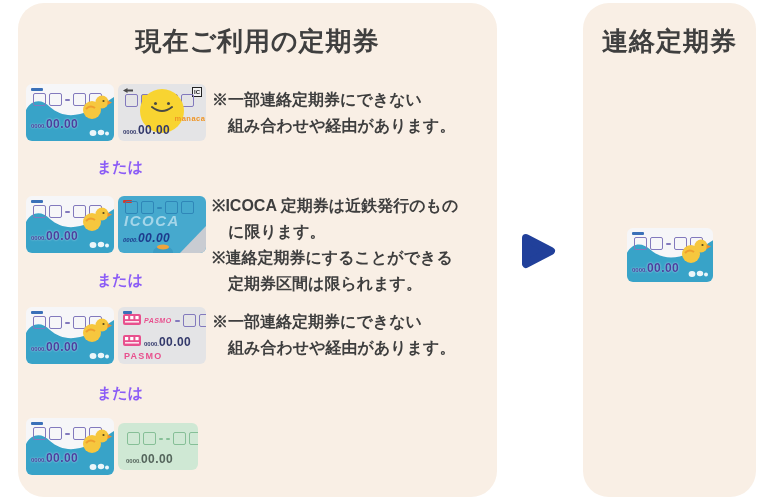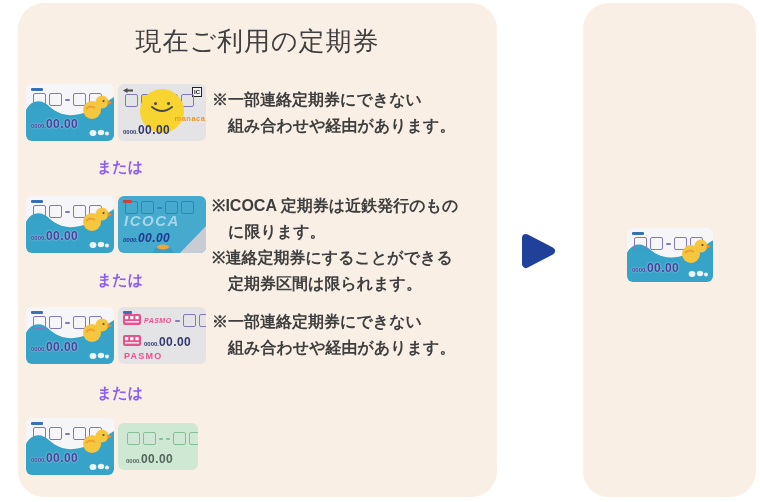--- a/index.html
+++ b/index.html
@@ -5,21 +5,21 @@
   * { margin:0; padding:0; box-sizing:border-box; }
   html,body { background:#ffffff; }
   body { font-family:"Liberation Sans", sans-serif; }
   .stage { position:relative; width:760px; height:502px; background:#ffffff; overflow:hidden; }
 
   
   .panel { position:absolute; top:3px; height:494px; background:#f9efe5; border-radius:26px; }
   .panel-left  { left:18px;  width:479px; }
   .panel-right { left:583px; width:173px; }
   .panel-title { position:absolute; top:21px; left:0; width:100%; text-align:center;
-                 font-size:26px; font-weight:400; letter-spacing:1px; color:#3f3f3f; }
+                 font-size:26px; font-weight:700; letter-spacing:1px; color:#3f3f3f; }
 
   
   .arrow-wrap { position:absolute; left:520px; top:233px; width:36px; height:36px; }
 
   
   .card-row { position:absolute; left:0; top:0; }
   .sep-label { position:absolute; left:8px; width:188px; text-align:center;
                font-size:15px; font-weight:700; color:#8b5cf6; }
   .note { position:absolute; left:194px; width:292px; font-size:16px; font-weight:700;
           color:#3e3e3e; line-height:1.62; white-space:pre-line; }
@@ -304,20 +304,21 @@
     </div>
   </div>
 
   <div class="arrow-wrap">
     <svg width="36" height="36" viewBox="0 0 36 36">
         <polygon points="6,5 31,18 6,31" fill="#21409a" stroke="#21409a" stroke-width="8" stroke-linejoin="round"></polygon>
       </svg>
   </div>
 
   <div class="panel panel-right">
+    <div class="panel-title">連絡定期券</div>
     <div class="card kintetsu" style="left:44px; top:225px; width:86px; height:54px;">
       <svg class="wave" viewBox="0 0 88 57" preserveAspectRatio="none">
           <path d="M0,26 C6,15 16,15 24,23 C32,30 42,33 54,30 C66,27 78,20 88,13 L88,57 L0,57 Z" fill="#38a3c8"></path>
         </svg>
       <div class="issuer-mark"></div>
       <div class="boxes">
           <span class="bx"></span>
           <span class="bx"></span>
           <span class="dash"></span>
           <span class="bx"></span>

